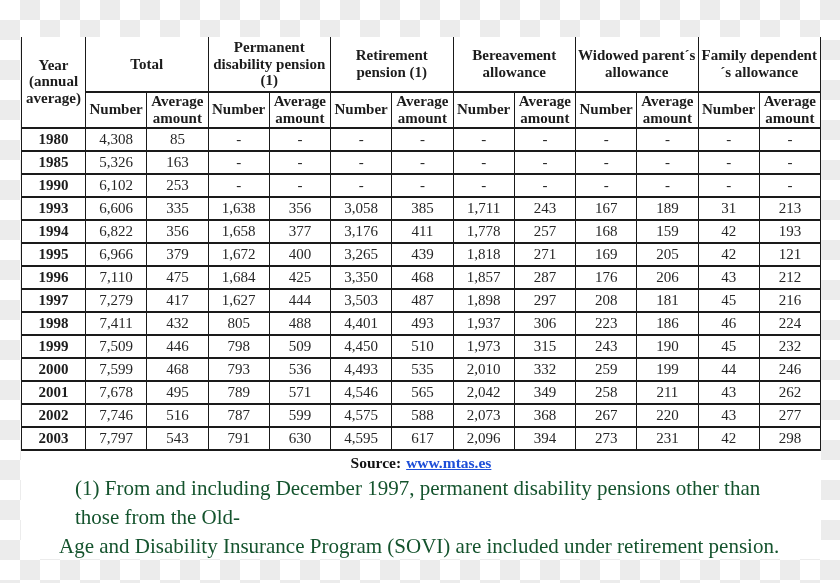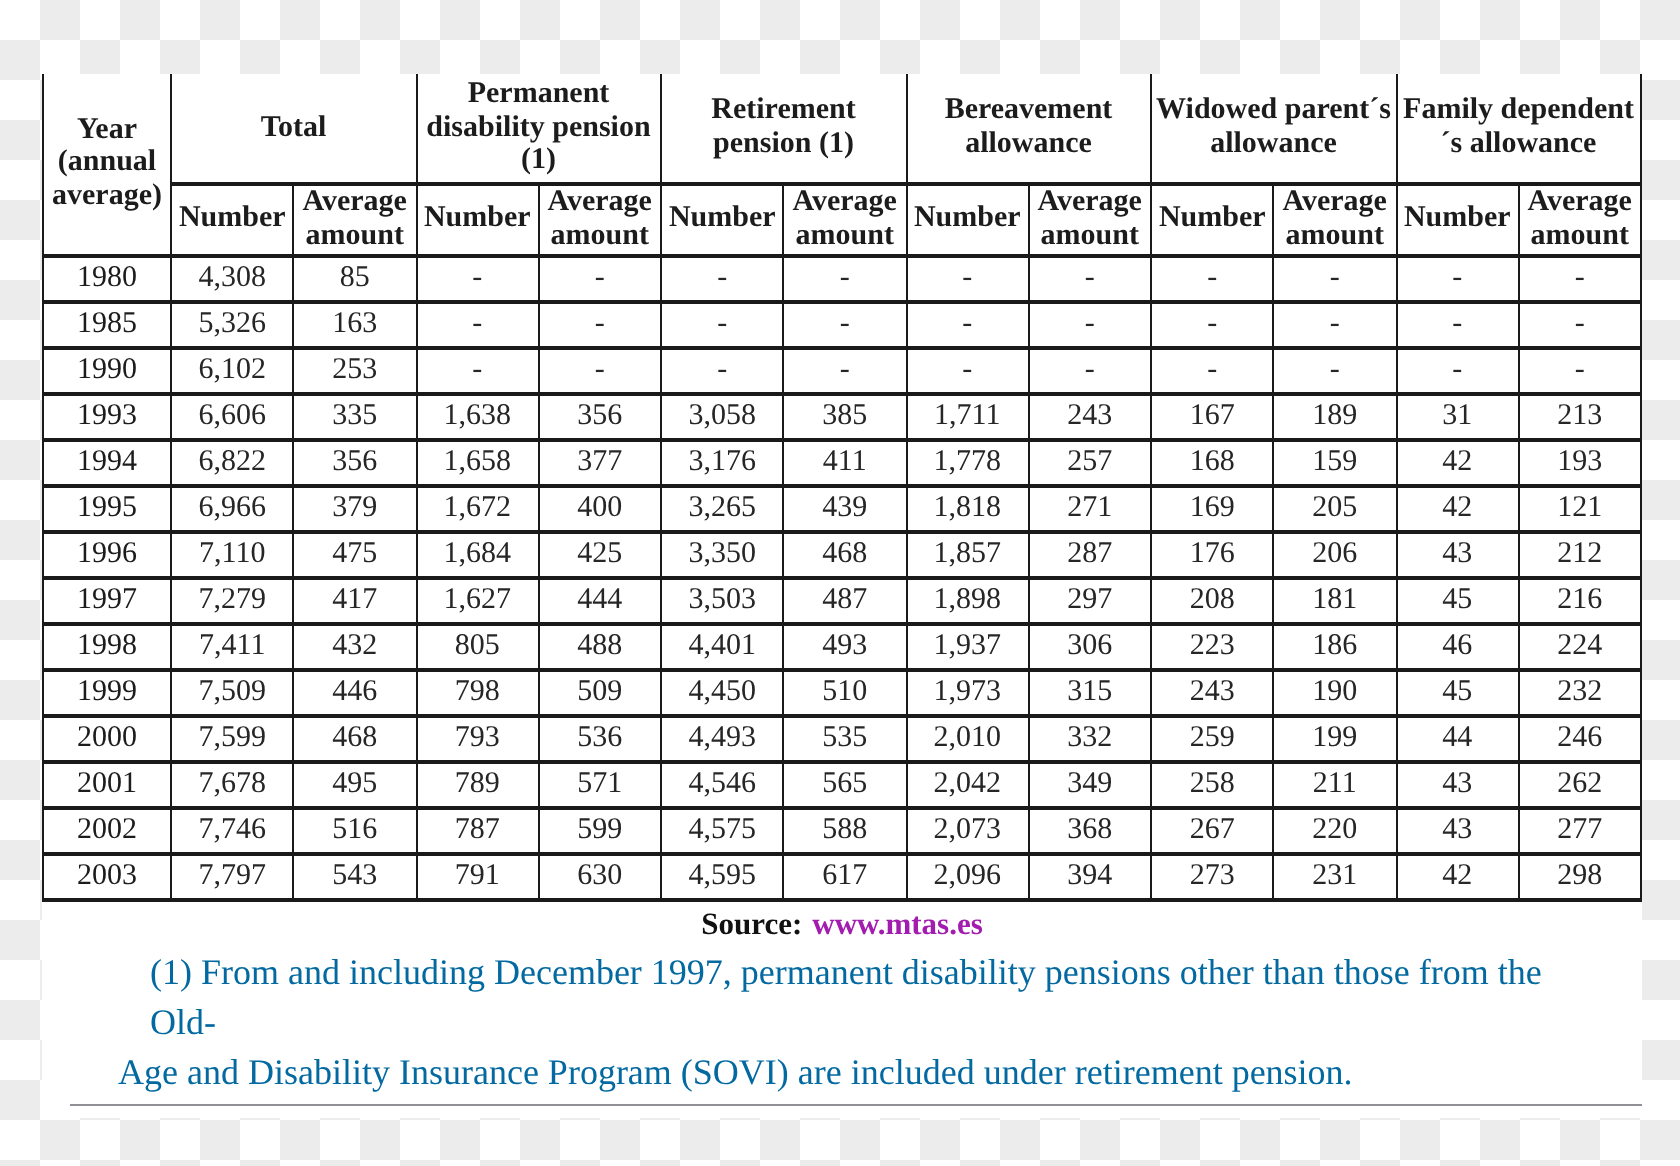--- a/index.html
+++ b/index.html
@@ -22,29 +22,29 @@
   col.c-year { width:64px; }
   th, td {
     border:1.5px solid #1a1a1a;
     border-top-width:2.5px; border-bottom-width:2.5px;
     text-align:center; vertical-align:middle;
     font-size:15px; line-height:1.12;
     overflow:hidden;
   }
   .group-row th { border-top:0; height:55px; font-weight:bold; padding:0 1px; }
   .sub-row th  { height:33px; font-weight:bold; padding:0; }
-  tbody th { height:23px; font-weight:normal; }
+  tbody th { height:23px; font-weight:bold; }
   tbody td { height:23px; font-weight:normal; color:#262626; }
   .footer { margin-top:3px; }
   .source-line {
     text-align:center; font-size:15.5px; font-weight:bold; color:#111;
     line-height:1.2; margin-top:2px;
   }
-  .source-line a { color:#a21caf; margin-left:5px; cursor:pointer; }
-  .footnote { font-size:18px; line-height:1.38; color:#0369a1; margin:2px 16px 0 38px; }
+  .source-line a { color:#1d4ed8; text-decoration:underline; margin-left:5px; cursor:pointer; }
+  .footnote { font-size:21px; line-height:1.38; color:#14532d; margin:2px 16px 0 38px; }
   .footnote .fn1 { padding-left:16px; }
   .rule { border-bottom:1.3px solid #8f8f96; margin:3px 0 0 14px; }
 </style>
 </head>
 <body>
 
 <div class="panel">
   <table>
     <colgroup>
       <col class="c-year">

